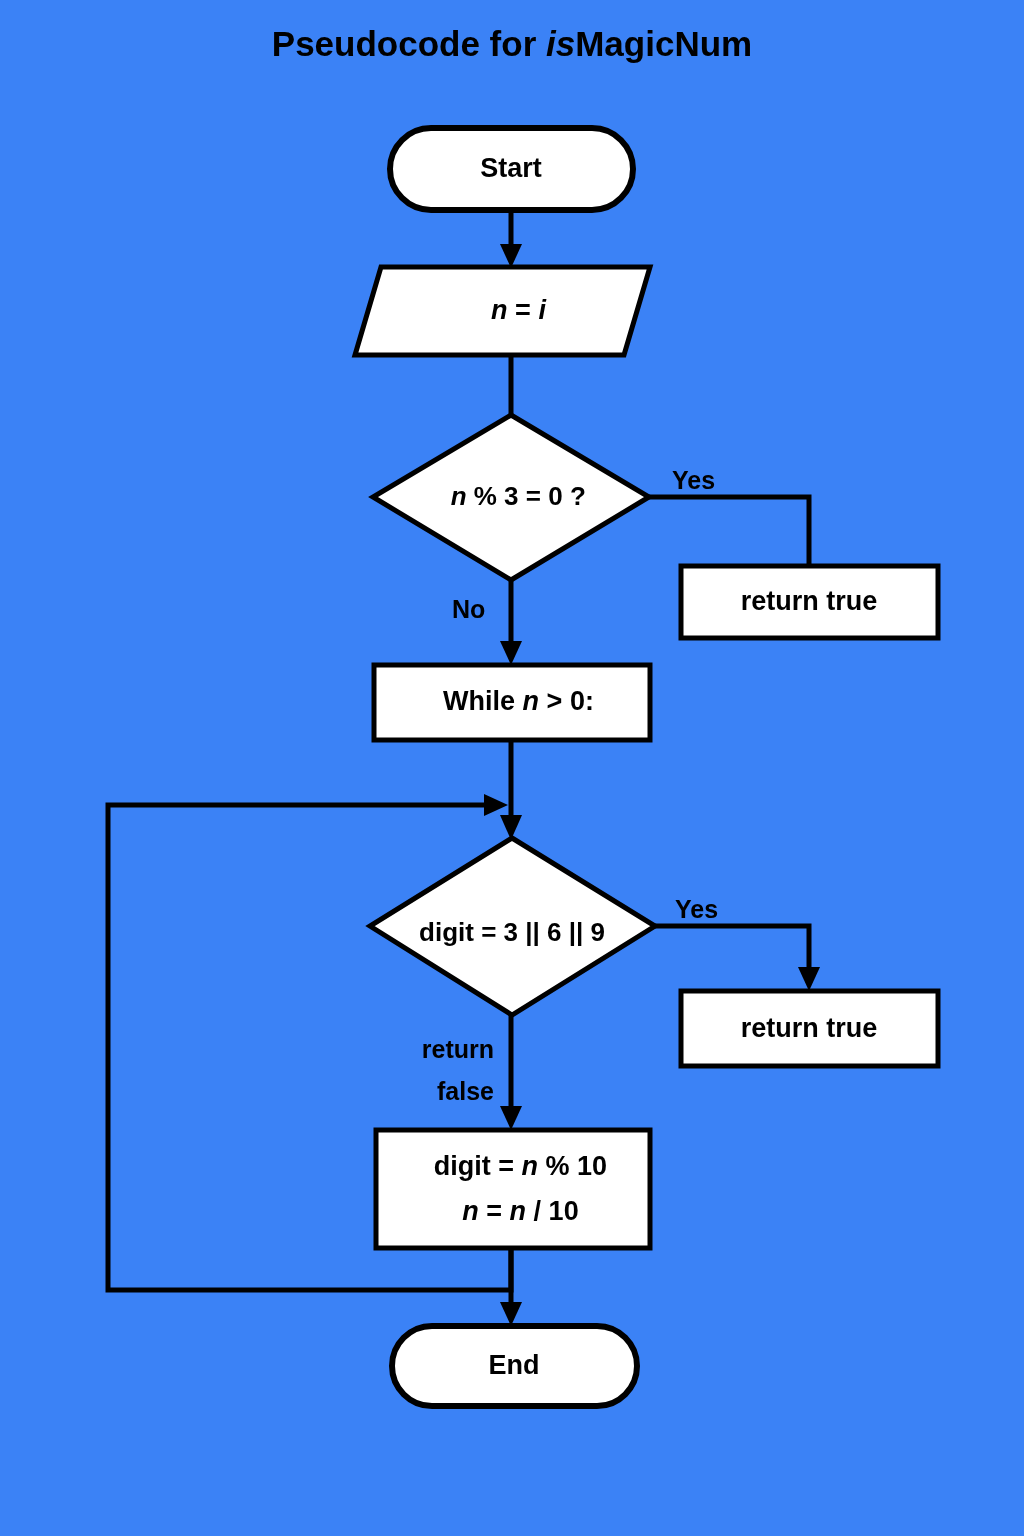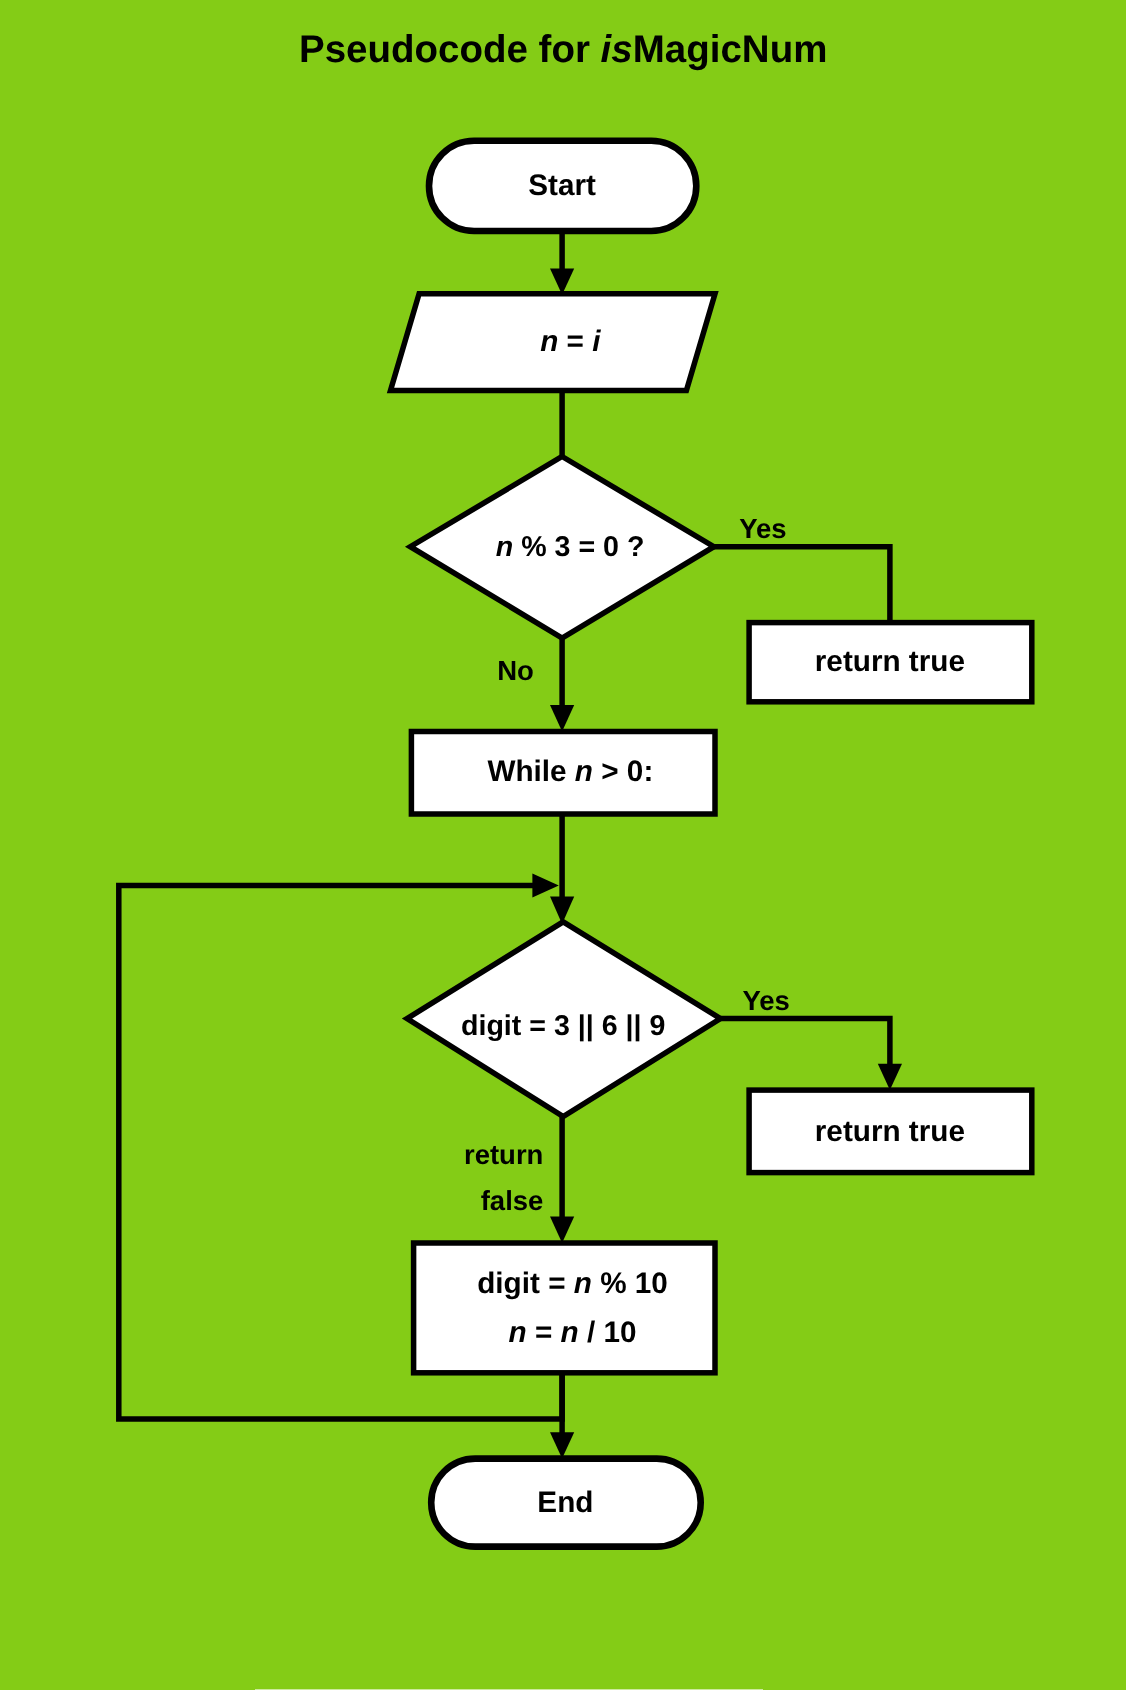--- a/index.html
+++ b/index.html
@@ -10,21 +10,21 @@
   body {
     width: 1024px;
     height: 1536px;
     font-family: "Liberation Sans", sans-serif;
     overflow: hidden;
   }
   #flowchart-root {
     position: relative;
     width: 1024px;
     height: 1536px;
-    background: #84cc16;
+    background: #3b82f6;
   }
   svg#flow-svg {
     position: absolute;
     left: 0;
     top: 0;
     width: 1024px;
     height: 1536px;
   }
   .shape-stroke {
     fill: #ffffff;

